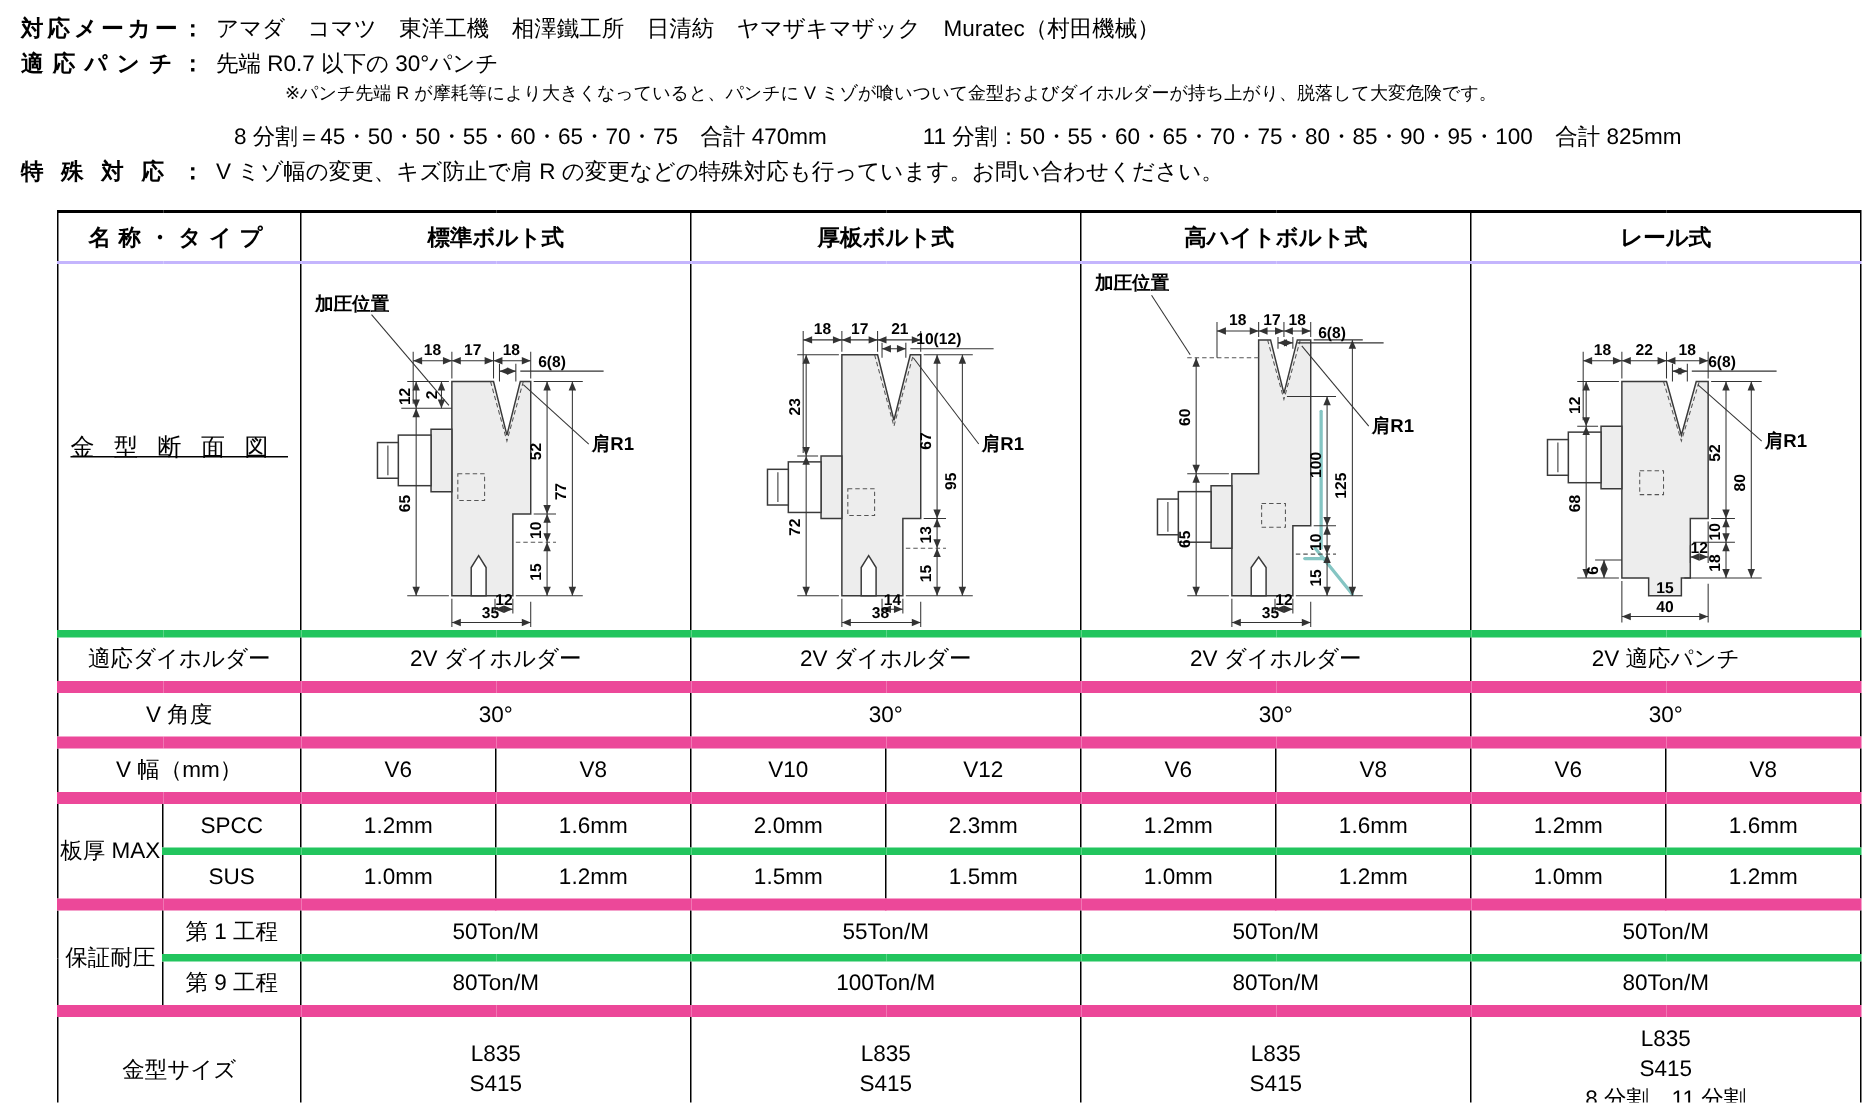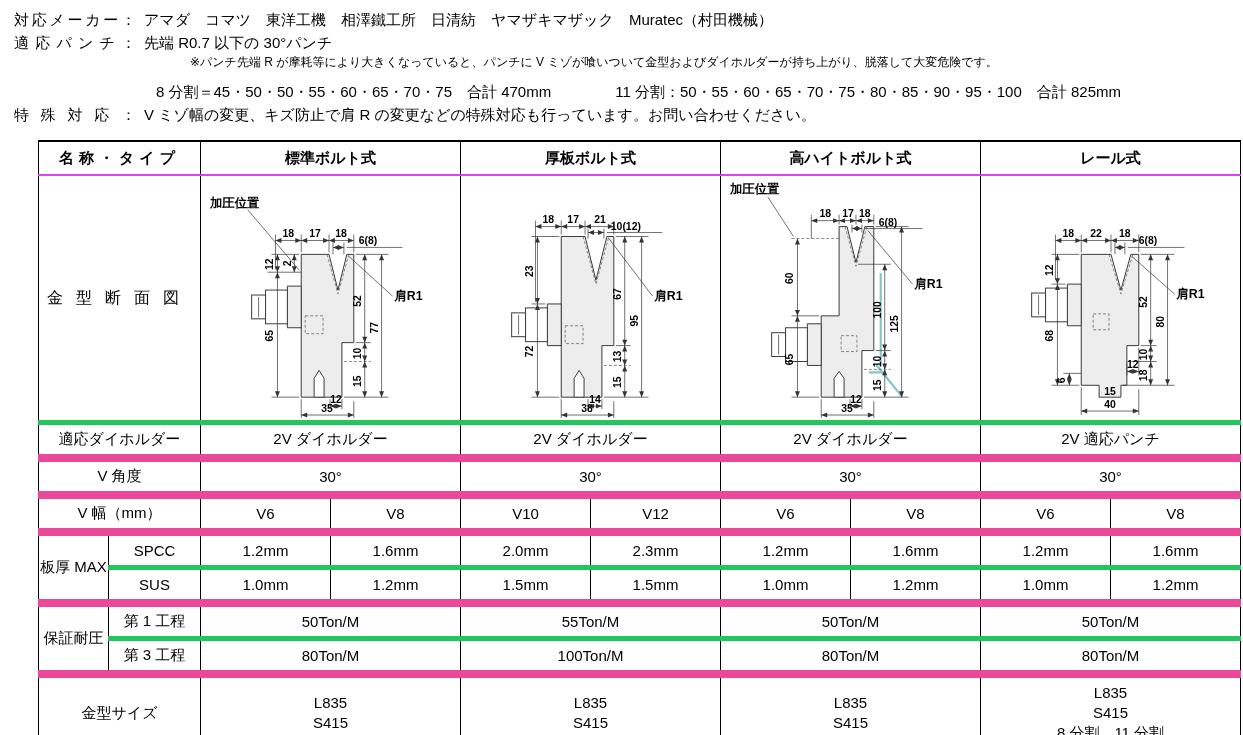--- a/index.html
+++ b/index.html
@@ -1,37 +1,37 @@
 <!DOCTYPE html>
 <html><head>
 <meta charset="utf-8">
 <style>
   html,body{margin:0;padding:0;background:#fff;color:#000;
     font-family:"Liberation Sans","DejaVu Sans",sans-serif;}
   body{width:1243px;height:735px;overflow:hidden;font-size:15px;}
   
   .top{padding:8px 0 0 14px;line-height:23px;white-space:nowrap;}
   .lbl{display:inline-block;width:122px;text-align:justify;text-align-last:justify;
-       -moz-text-align-last:justify;vertical-align:top;}
+       -moz-text-align-last:justify;vertical-align:top;font-weight:bold;}
   .val{margin-left:8px;}
   .note{font-size:12px;margin:0 0 9px 176px;line-height:17px;}
   .ind{margin-left:142px;}
   .seg8{display:inline-block;margin-right:64px;}
   
   table{border-collapse:collapse;table-layout:fixed;margin:14px 0 0 38px;
         border-top:2.5px solid #000;}
   td,th{border:1px solid #000;text-align:center;vertical-align:middle;
         font-weight:400;font-size:15px;padding:2px 0;height:25px;overflow:hidden;}
-  tr.hdr th{font-weight:700;height:28px;border-bottom:2px solid #d946ef;}
+  tr.hdr th{font-weight:700;height:28px;border-bottom:2px solid #c4b5fd;}
   tr.t2 td{border-top:8px solid #ec4899;}
   tr.t1 td{border-top:5px solid #22c55e;}
   tr.diag td{border-top:2px solid #000;padding:0;height:244px;}
   tr.size td{border-bottom:2.5px solid #000;height:66px;}
   .sp1{letter-spacing:5px;}
-  .sp2{letter-spacing:13px;font-size:16px;}
+  .sp2{letter-spacing:13px;font-size:16px;text-decoration:underline;}
   .ln{line-height:20px;}
   .dcell svg{display:block;margin:0 auto;}
   
   .body{fill:#ededed;stroke:#3a3a3a;stroke-width:1;}
   .wf{fill:#fff;stroke:#3a3a3a;stroke-width:1;}
   .dl{stroke:#333;stroke-width:.7;fill:none;}
   .hidl{stroke:#555;stroke-width:.7;fill:none;stroke-dasharray:3 2;}
   .dt{font:700 10.5px "Liberation Sans","DejaVu Sans",sans-serif;fill:#000;text-anchor:middle;}
   .ds{text-anchor:start;}
   .lab{font:700 12.5px "Liberation Sans","DejaVu Sans",sans-serif;fill:#000;}
@@ -414,21 +414,21 @@
 <tr class="t2">
   <td rowspan="2">保証耐圧</td>
   <td>第 1 工程</td>
   <td colspan="2">50Ton/M</td>
   <td colspan="2">55Ton/M</td>
   <td colspan="2">50Ton/M</td>
   <td colspan="2">50Ton/M</td>
 </tr>
 
 <tr class="t1">
-  <td>第 3 工程</td>
+  <td>第 9 工程</td>
   <td colspan="2">80Ton/M</td>
   <td colspan="2">100Ton/M</td>
   <td colspan="2">80Ton/M</td>
   <td colspan="2">80Ton/M</td>
 </tr>
 
 <tr class="t2 size">
   <td colspan="2">金型サイズ</td>
   <td colspan="2">
     <div class="ln">L835</div>

